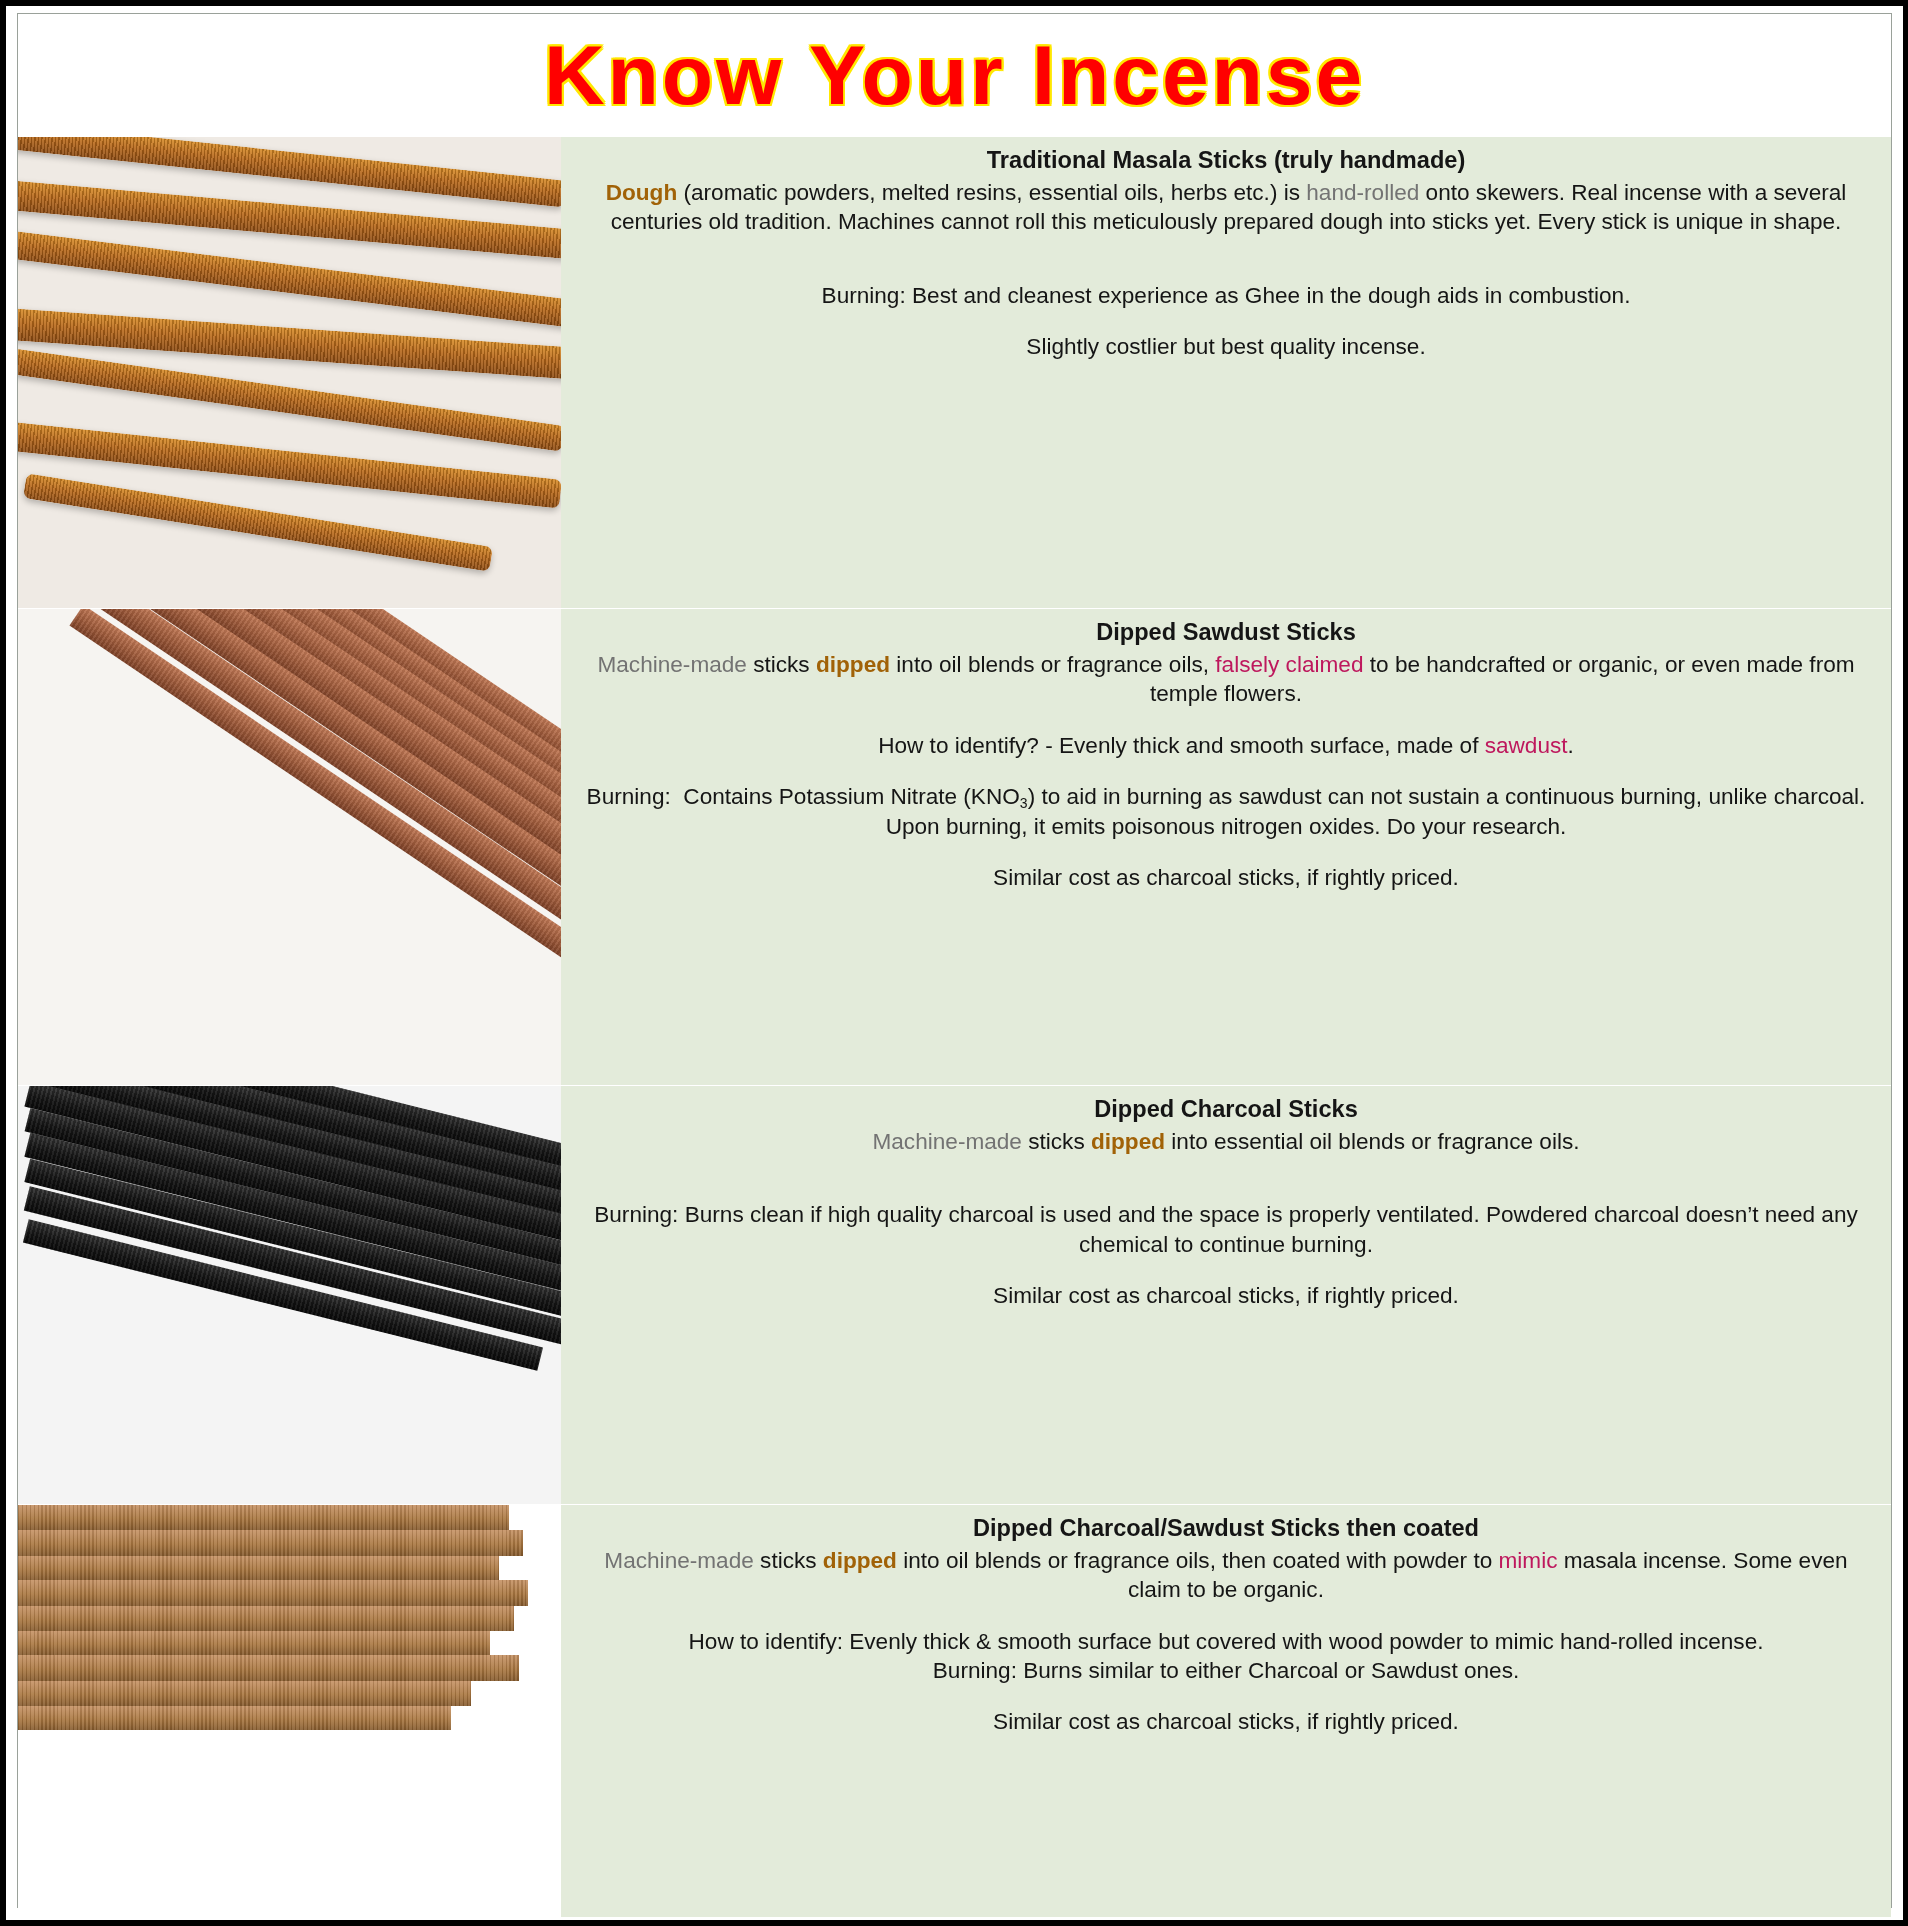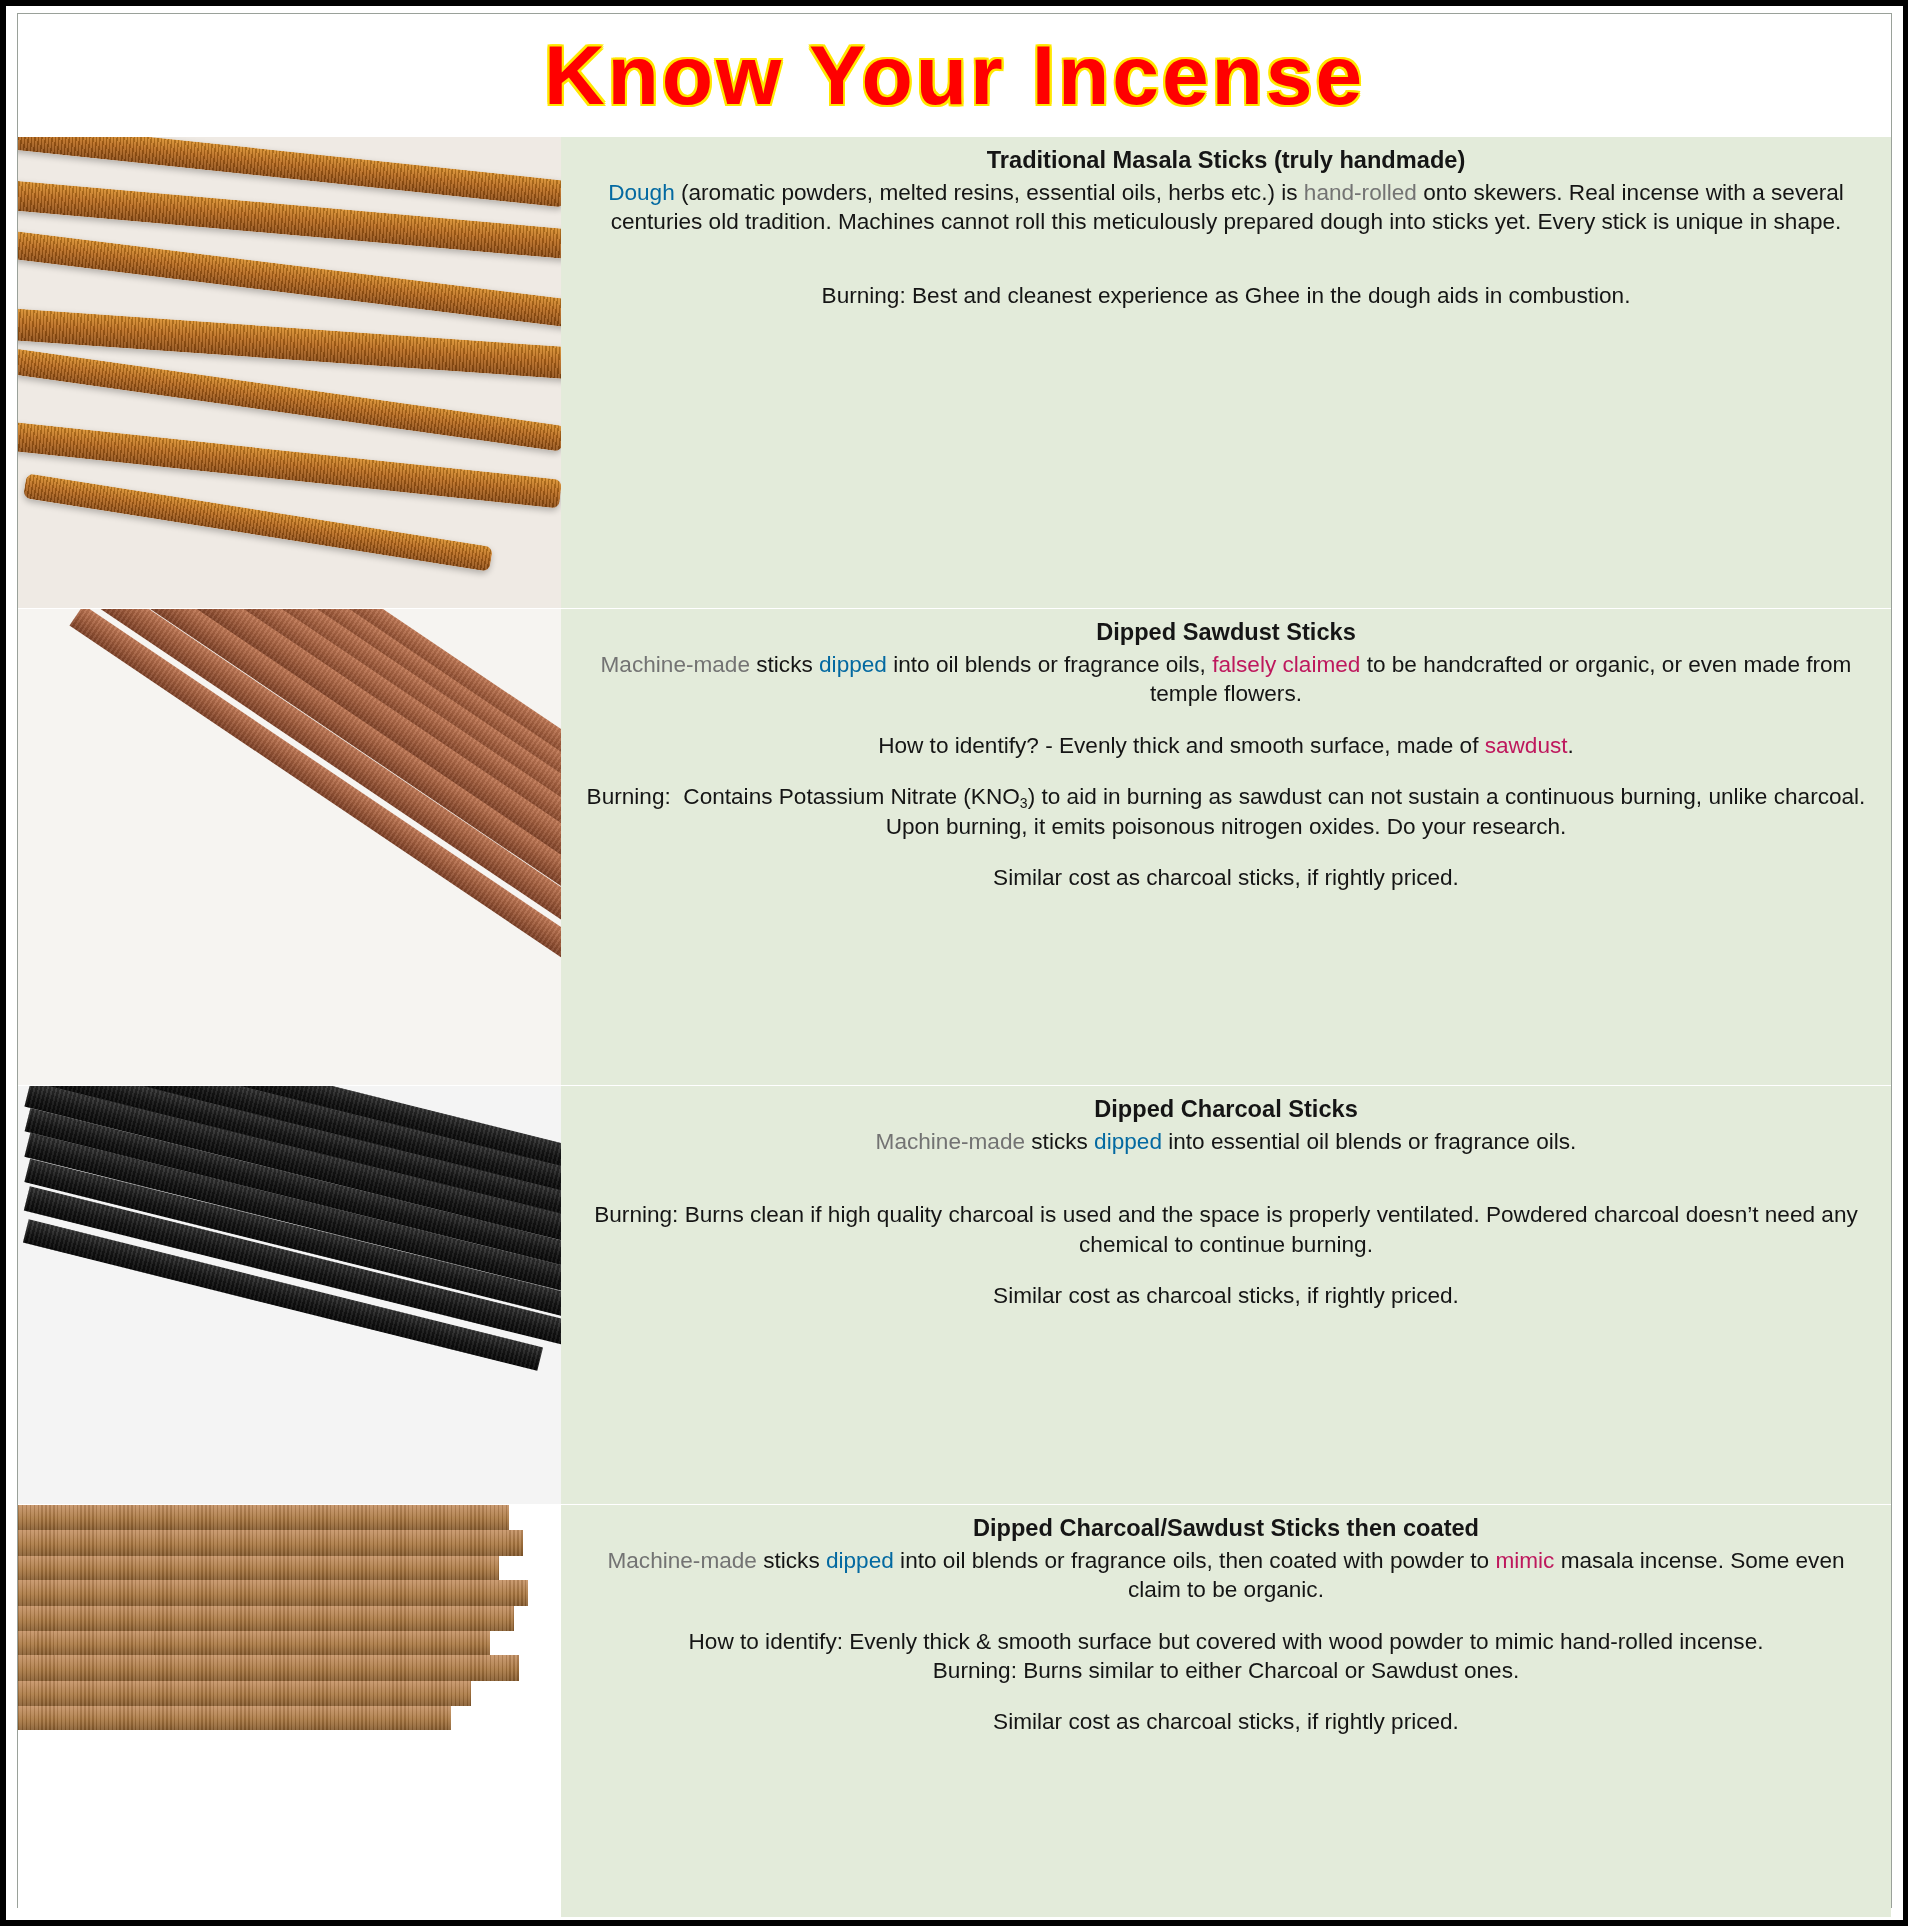--- a/index.html
+++ b/index.html
@@ -78,21 +78,21 @@
     font-size: 22.6px;
     line-height: 1.30;
   }
   .sec-title {
     font-weight: bold;
     font-size: 23.6px;
     margin-bottom: 1.9px;
   }
   .para { margin: 0; }
   .gap { height: 22px; }
-  .green { color: #0369a1; }
+  .green { color: #a16207; font-weight: bold; }
   .cyan  { color: #737373; }
   .red   { color: #be185d; }
   sub { font-size: 0.62em; vertical-align: -0.25em; }
 
   
   .p1 { background: #efeae4; }
   .p1 .stick {
     position: absolute;
     border-radius: 7.7px;
     transform-origin: center;
@@ -145,20 +145,21 @@
           <div class="stick rough" style="left:-24px; top:313px; width:568px; height:29px; transform:rotate(6deg);"></div>
           <div class="stick rough" style="left:4.8px;  top:373px; width:472px;  height:25px; transform:rotate(9deg);"></div>
         </div>
         <div class="text-cell">
           <div class="sec-title">Traditional Masala Sticks (truly handmade)</div>
           <p class="para"><span class="green">Dough</span><span> (aromatic powders, melted resins, essential oils, herbs etc.) is </span><span class="cyan">hand-rolled</span><span> onto skewers. Real incense with a several centuries old tradition. Machines cannot roll this meticulously prepared dough into sticks yet. Every stick is unique in shape.</span></p>
           <div class="gap"></div>
           <div class="gap"></div>
           <p class="para">Burning: Best and cleanest experience as Ghee in the dough aids in combustion.</p>
           <div class="gap"></div>
+          <p class="para">Slightly costlier but best quality incense.</p>
         </div>
       </div>
 
       <div class="row" style="height:477px;">
         <div class="photo p2">
           <div class="stick smoothbrown" style="left:-87px; top:-29px; width:722px; height:26px; transform:rotate(34deg);"></div>
           <div class="stick smoothbrown" style="left:-116px; top:29px;  width:732px; height:25px; transform:rotate(34deg);"></div>
           <div class="stick smoothbrown" style="left:-144px; top:87px; width:741px; height:27px; transform:rotate(34deg);"></div>
           <div class="stick smoothbrown" style="left:-164px; top:154px; width:751px; height:26px; transform:rotate(34deg);"></div>
           <div class="stick smoothbrown" style="left:-183px; top:221px; width:751px; height:28px; transform:rotate(34deg);"></div>

